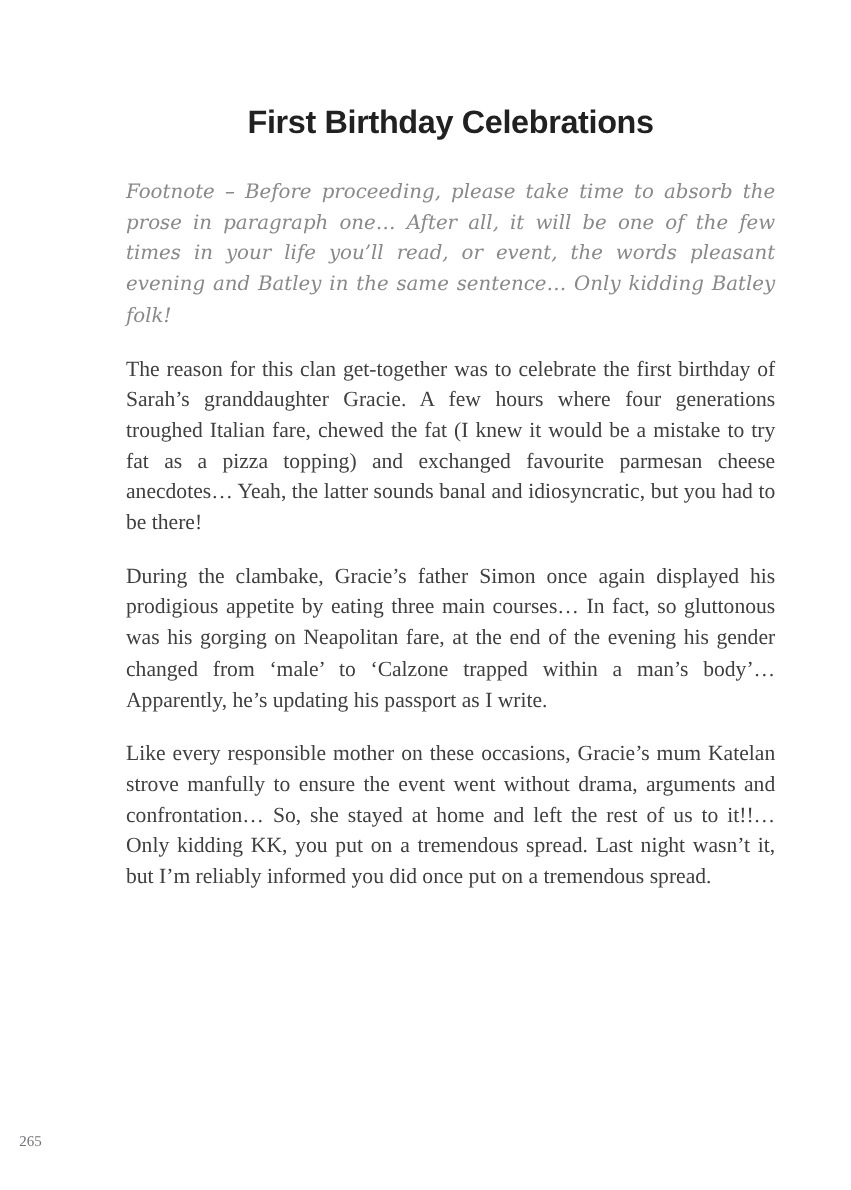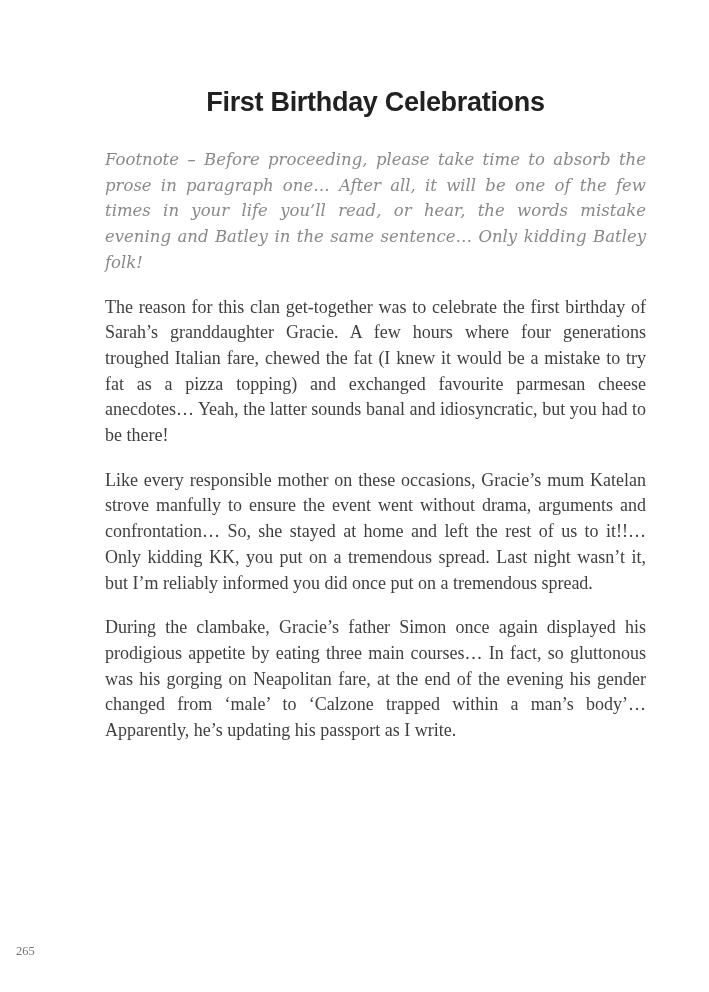--- a/index.html
+++ b/index.html
@@ -51,22 +51,22 @@
     color: #717175;
   }
 </style>
 </head>
 <body>
 
 <div class="page">
   <h1 class="title">First Birthday Celebrations</h1>
 
 
-  <p class="para footnote">Footnote – Before proceeding, please take time to absorb the prose in paragraph one… After all, it will be one of the few times in your life you’ll read, or hear, the words mistake evening and Batley in the same sentence… Only kidding Batley folk!</p>
+  <p class="para footnote">Footnote – Before proceeding, please take time to absorb the prose in paragraph one… After all, it will be one of the few times in your life you’ll read, or event, the words pleasant evening and Batley in the same sentence… Only kidding Batley folk!</p>
 
   <p class="para">The reason for this clan get-together was to celebrate the first birthday of Sarah’s granddaughter Gracie. A few hours where four generations troughed Italian fare, chewed the fat (I knew it would be a mistake to try fat as a pizza topping) and exchanged favourite parmesan cheese anecdotes… Yeah, the latter sounds banal and idiosyncratic, but you had to be there!</p>
 
+  <p class="para">During the clambake, Gracie’s father Simon once again displayed his prodigious appetite by eating three main courses… In fact, so gluttonous was his gorging on Neapolitan fare, at the end of the evening his gender changed from ‘male’ to ‘Calzone trapped within a man’s body’… Apparently, he’s updating his passport as I write.</p>
+
   <p class="para">Like every responsible mother on these occasions, Gracie’s mum Katelan strove manfully to ensure the event went without drama, arguments and confrontation… So, she stayed at home and left the rest of us to it!!… Only kidding KK, you put on a tremendous spread. Last night wasn’t it, but I’m reliably informed you did once put on a tremendous spread.</p>
-
-  <p class="para">During the clambake, Gracie’s father Simon once again displayed his prodigious appetite by eating three main courses… In fact, so gluttonous was his gorging on Neapolitan fare, at the end of the evening his gender changed from ‘male’ to ‘Calzone trapped within a man’s body’… Apparently, he’s updating his passport as I write.</p>
 
   <div class="page-number">265</div>
 </div>
 
 </body></html>

